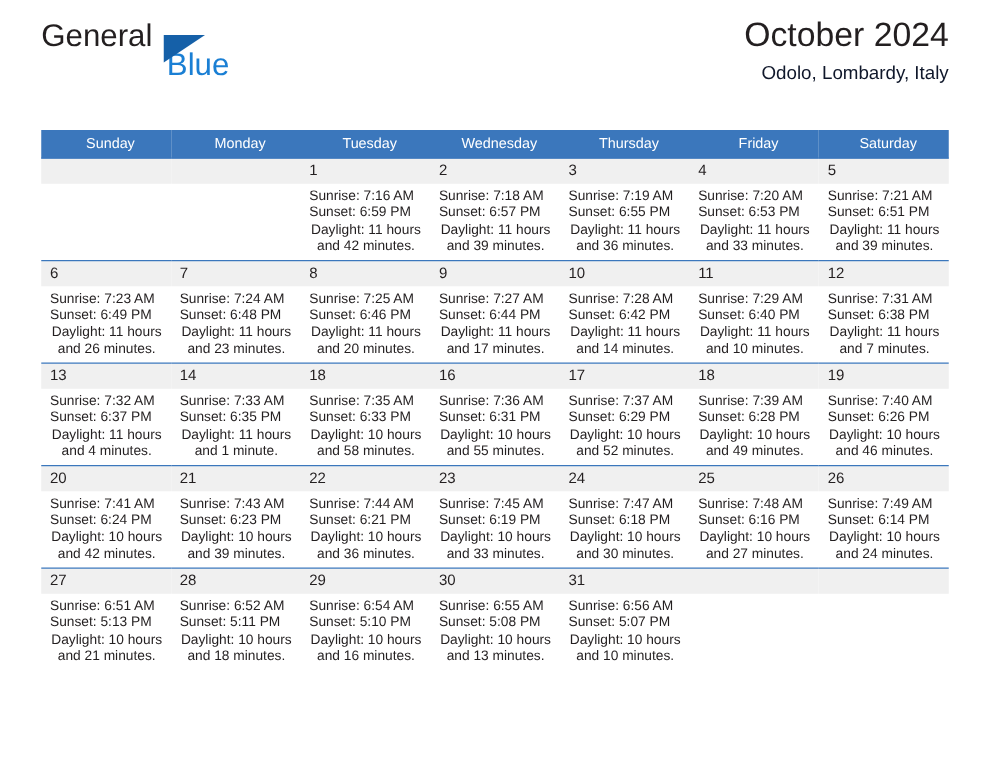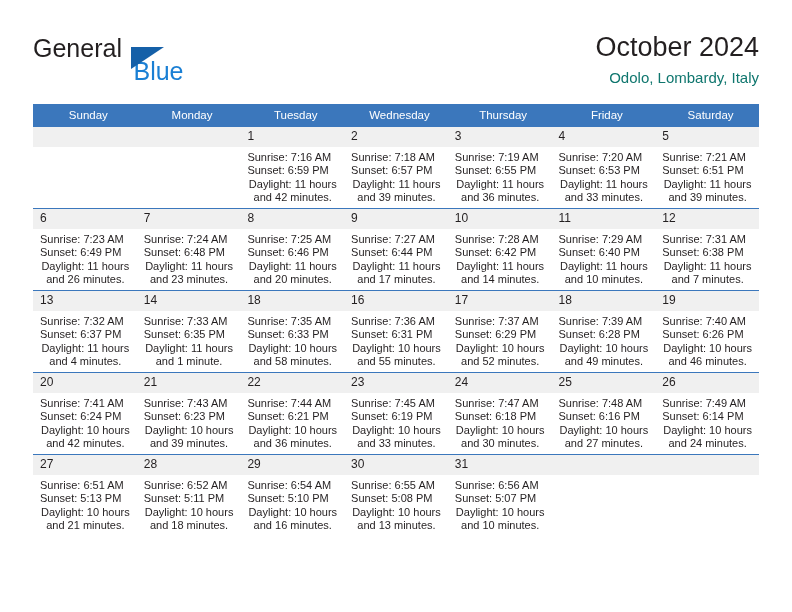--- a/index.html
+++ b/index.html
@@ -18,21 +18,21 @@
     position: relative;
     width: 792px;
     height: 612px;
     box-sizing: border-box;
   }
 
   
   .header {
     position: absolute;
     left: 33px;
-    top: 31px;
+    top: 12px;
     right: 33px;
     height: 68px;
   }
   .logo {
     position: absolute;
     left: 0;
     top: 4px;
     width: 220px;
     height: 60px;
   }
@@ -69,21 +69,21 @@
     text-align: right;
   }
   .cal-title {
     font-size: 27px;
     color: #231f20;
     line-height: 33px;
     white-space: nowrap;
   }
   .cal-subtitle {
     font-size: 15px;
-    color: #0f766e;
+    color: #0f172a;
     line-height: 22px;
     margin-top: 3px;
     white-space: nowrap;
   }
 
   
   .calendar {
     position: absolute;
     left: 33px;
     top: 104px;

